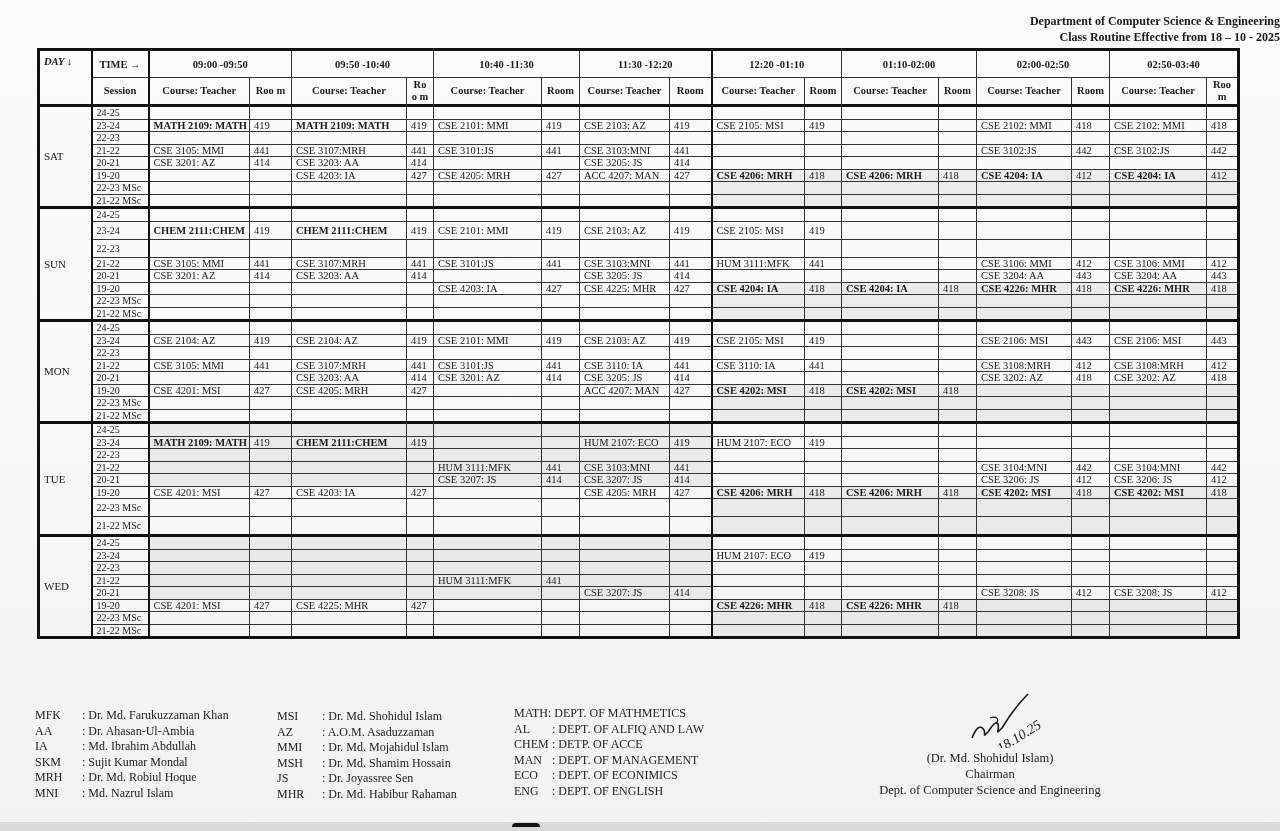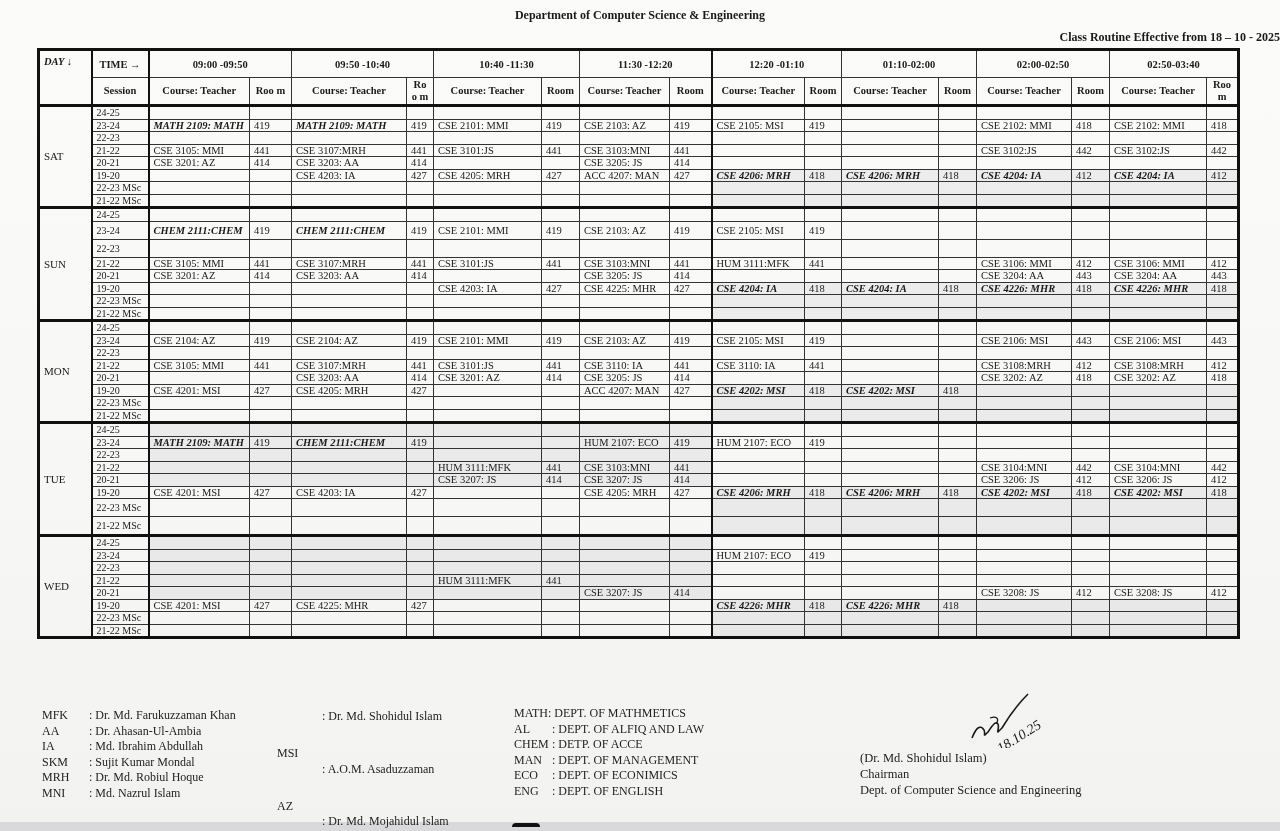--- a/index.html
+++ b/index.html
@@ -18,21 +18,21 @@
     position:absolute; left:0; top:822px; width:1280px; height:9px; background:#d9d9db;
   }
   .bottom-notch {
     position:absolute; left:512px; top:823px; width:28px; height:4px;
     background:#111; border-radius:14px 14px 0 0;
   }
   .title {
     position:absolute; left:0; width:1280px; text-align:center;
     font-weight:bold; font-size:12px; line-height:15px;
   }
-  .title.t1 { top:8px; }
+  .title.t1 { top:14px;text-align:right; }
   .title.t2 { top:30px;text-align:right; }
 
   table.routine {
     position:absolute; left:37px; top:48px;
     border-collapse:collapse;
     table-layout:fixed;
     width:1201px;
     border:3px solid #111;
     font-size:10.5px;
   }
@@ -50,40 +50,40 @@
   th.sess-hdr, td.sess { border-right:2px solid #111 !important; }
   tr.hdr-sub th { border-bottom:3px solid #111; }
   td.day { vertical-align:top; padding-top:2px; font-size:11px; border-right:2px solid #111 !important;margin-left:43px; }
   td.sess { font-size:10px; padding-left:3px; }
   tr.r td { height:11.5px; line-height:11px; }
   tr.r.tall td { height:17px; }
   tr.daystart td { border-top:3px solid #111; }
   td.room { text-align:left; padding-left:4px; }
   .brk { border-right:2.5px solid #111 !important; }
   td.shade { background:rgba(180,180,190,0.18); }
-  td.bold { font-weight:bold;font-style:italic; }
+  td.bold { font-weight:bold; }
 
   .legend {
     position:absolute; font-size:12px; line-height:15.5px; color:#222;
     font-family:"Liberation Serif", serif;
   }
   .legend .row { display:flex; white-space:nowrap; }
-  .legend.l1 { left:42px; top:708px; }
+  .legend.l1 { left:35px; top:708px; }
   .legend.l1 .k { width:47px; }
   .legend.l2 { left:277px; top:709px; }
-  .legend.l2 .k { width:45px;margin-top:37px; }
+  .legend.l2 .k { width:45px; }
   .legend.l3 { left:514px; top:706px; }
   .legend.l3 .k { width:auto; }
   .legend.l3 .row:nth-child(n+2) .k { width:38px; }
 
   .signature {
     position:absolute; left:950px; top:688px; width:95px; height:60px;
   }
   .sig-block {
-    position:absolute; left:860px; top:750px; width:260px; 
+    position:absolute; left:860px; top:750px; width:260px; text-align:center;
     font-size:12.5px; line-height:16px; color:#222;
   }
 </style>
 </head>
 <body>
 
 <div class="paper"></div>
 <div class="bottom-strip"></div>
 <div class="bottom-notch"></div>
 

